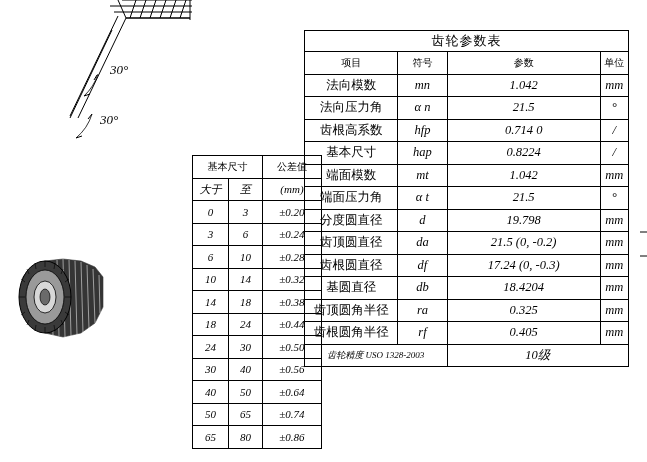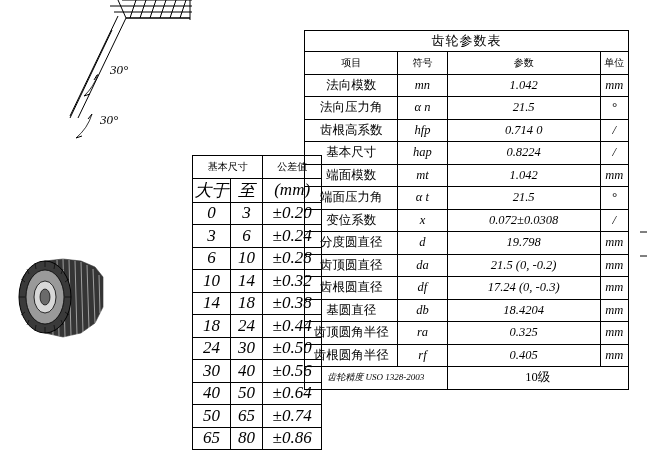--- a/index.html
+++ b/index.html
@@ -32,29 +32,29 @@
   #gear-table{width:325px;}
   #gear-table td{height:21.5px;font-size:12.5px;}
   #gear-table .title-row td{height:20px;font-size:13px;letter-spacing:1px;}
   #gear-table .hdr td{font-size:10px;margin-top:24px;}
   #gear-table .c-item{width:88px;}
   #gear-table .c-sym{width:46px;font-style:italic;}
   #gear-table .c-val{width:145px;font-style:italic;}
   #gear-table .c-unit{width:26px;font-style:italic;}
   #gear-table .hdr td{font-style:normal;}
   #gear-table .grade-left{font-size:9px;font-style:italic;}
-  #gear-table .grade-right{font-size:12.5px;}
+  #gear-table .grade-right{font-size:12.5px;font-style:italic;}
 
   
   #tol-table-wrap{
     position:absolute;
     left:192px;top:155px;
   }
   #tol-table{width:130px;}
-  #tol-table td{height:21.5px;font-size:17px;font-style:italic;}
+  #tol-table td{height:21.5px;font-size:11px;font-style:italic;}
   #tol-table .hdr td{font-style:normal;font-size:10px;}
   #tol-table .c-from{width:38px;}
   #tol-table .c-to{width:38px;}
   #tol-table .c-tol{width:66px;}
   #tol-table .sub td{font-style:italic;}
 
   
   .draw{position:absolute;}
   .ang-label{
     position:absolute;
@@ -278,26 +278,20 @@
           <td class="c-val">1.042</td>
           <td class="c-unit">mm</td>
         </tr>
         <tr>
           <td class="c-item">端面压力角</td>
           <td class="c-sym">α t</td>
           <td class="c-val">21.5</td>
           <td class="c-unit">°</td>
         </tr>
         <tr>
-          <td class="c-item">变位系数</td>
-          <td class="c-sym">x</td>
-          <td class="c-val">0.072±0.0308</td>
-          <td class="c-unit">/</td>
-        </tr>
-        <tr>
           <td class="c-item">分度圆直径</td>
           <td class="c-sym">d</td>
           <td class="c-val">19.798</td>
           <td class="c-unit">mm</td>
         </tr>
         <tr>
           <td class="c-item">齿顶圆直径</td>
           <td class="c-sym">da</td>
           <td class="c-val">21.5 (0, -0.2)</td>
           <td class="c-unit">mm</td>

